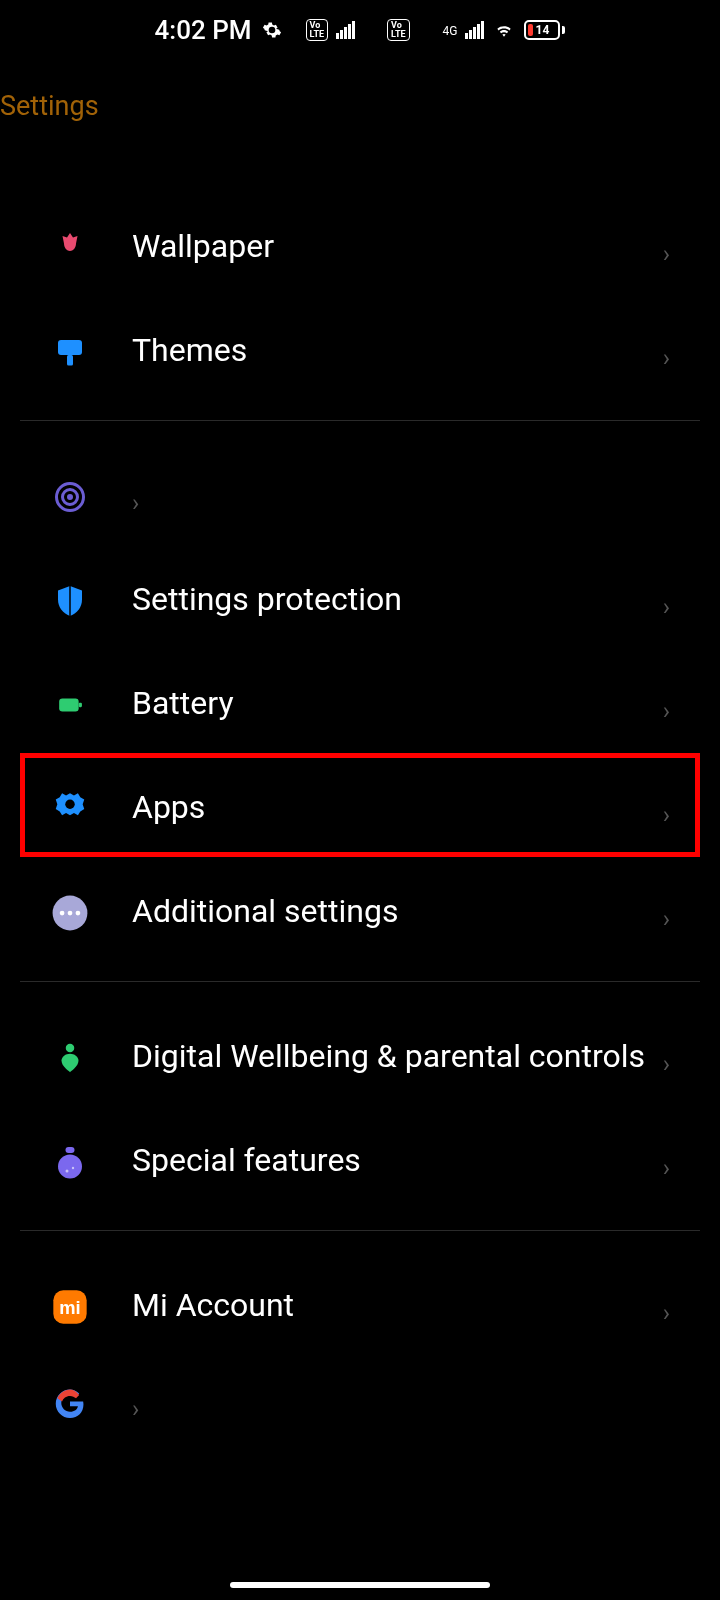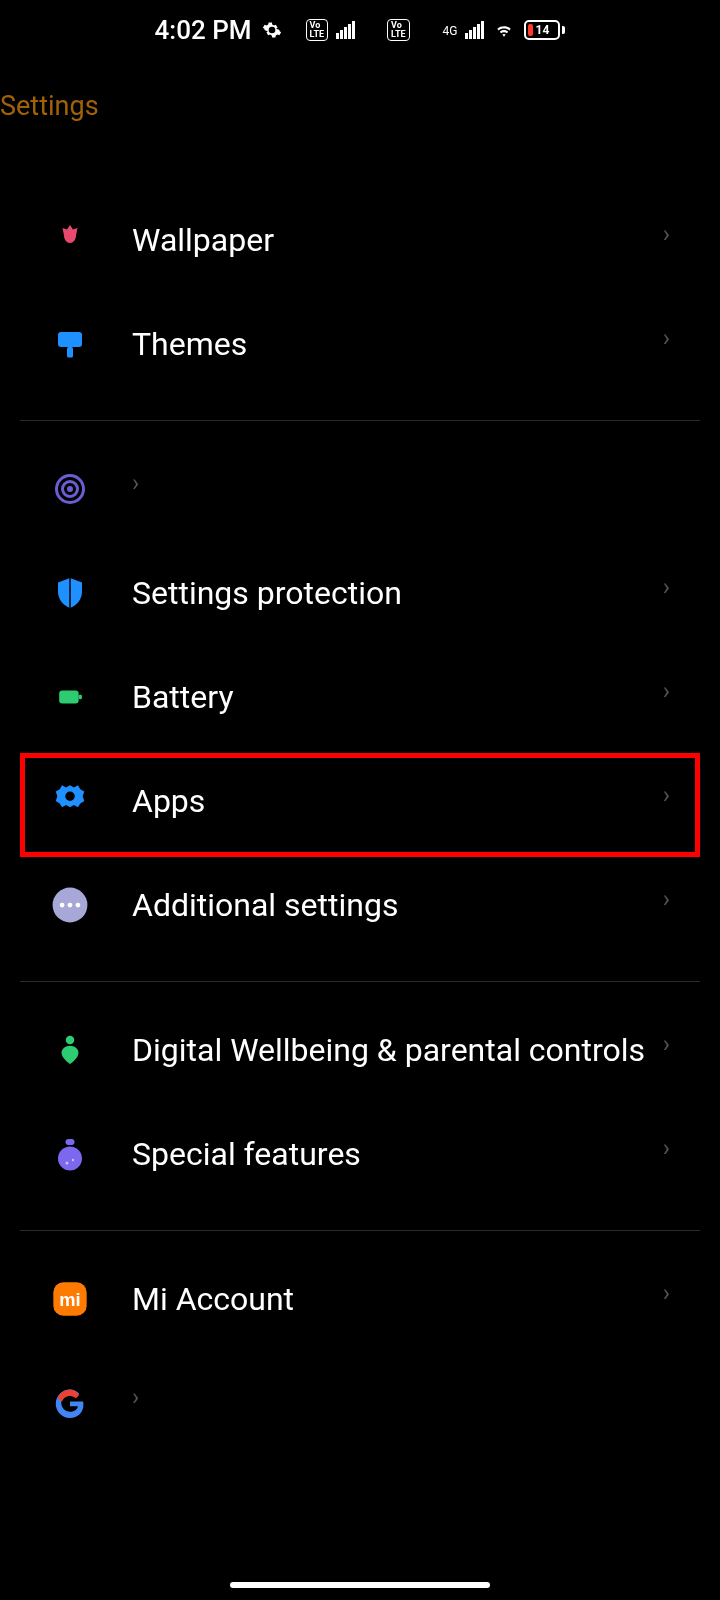--- a/index.html
+++ b/index.html
@@ -118,21 +118,21 @@
     }
     .group {
       border-bottom: 1px solid #2a2a2a;
       padding: 20px 0;
     }
     .group:last-child {
       border-bottom: none;
     }
     .row {
       display: flex;
-      align-items: flex-start;
+      align-items: flex-end;
       padding: 28px 30px;
       position: relative;
       min-height: 104px;
     }
     .row.highlighted {
       outline: 5px solid #ff0000;
       outline-offset: -5px;
     }
     .row-icon {
       width: 40px;

